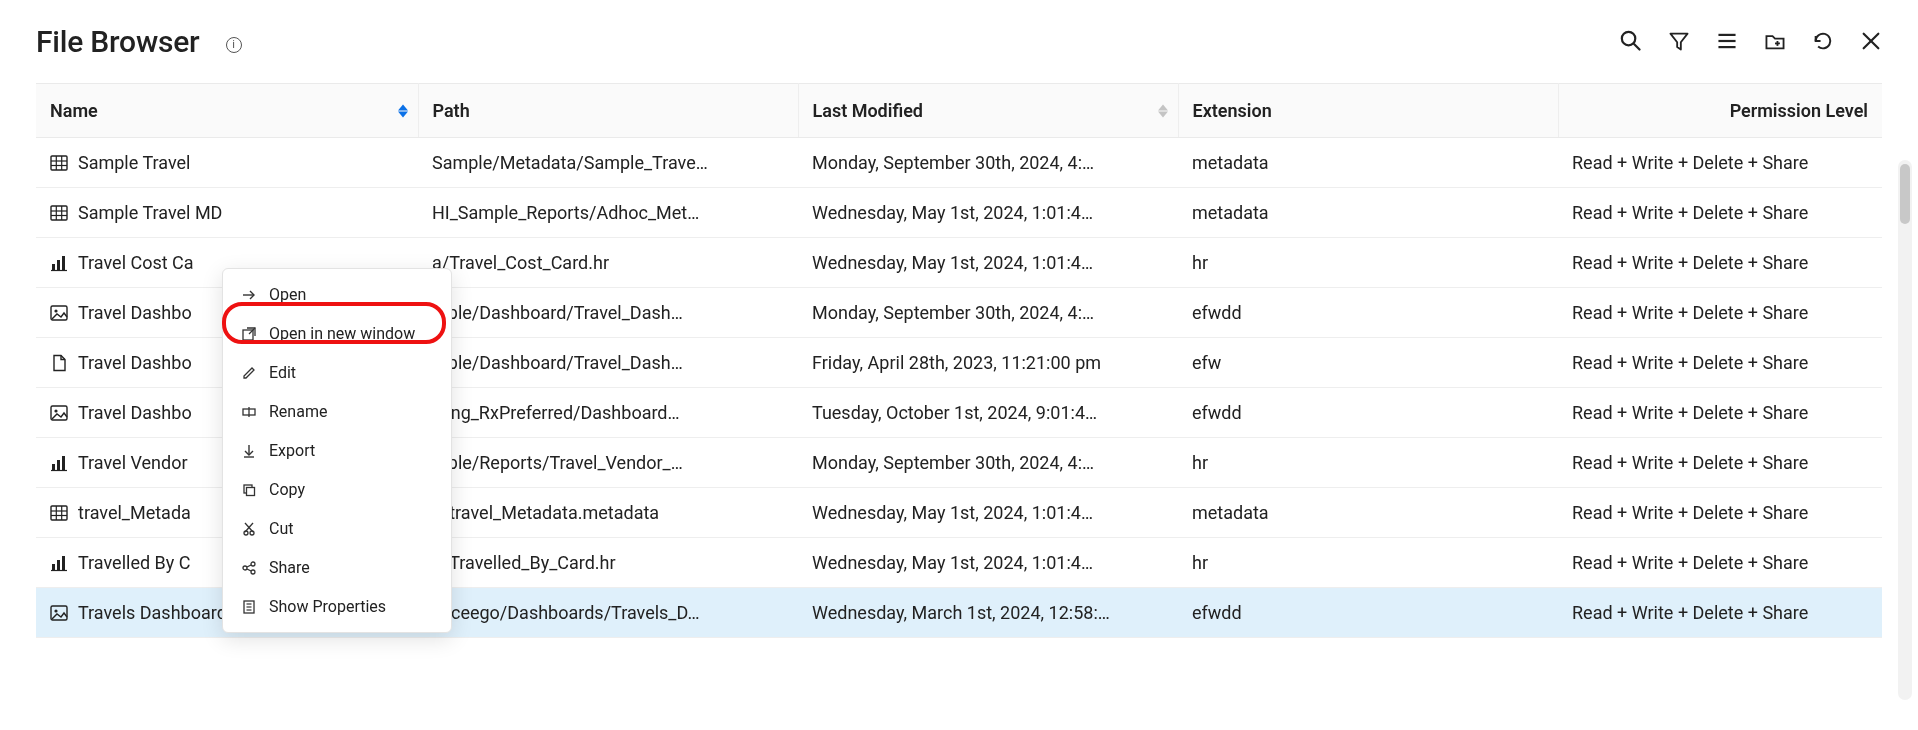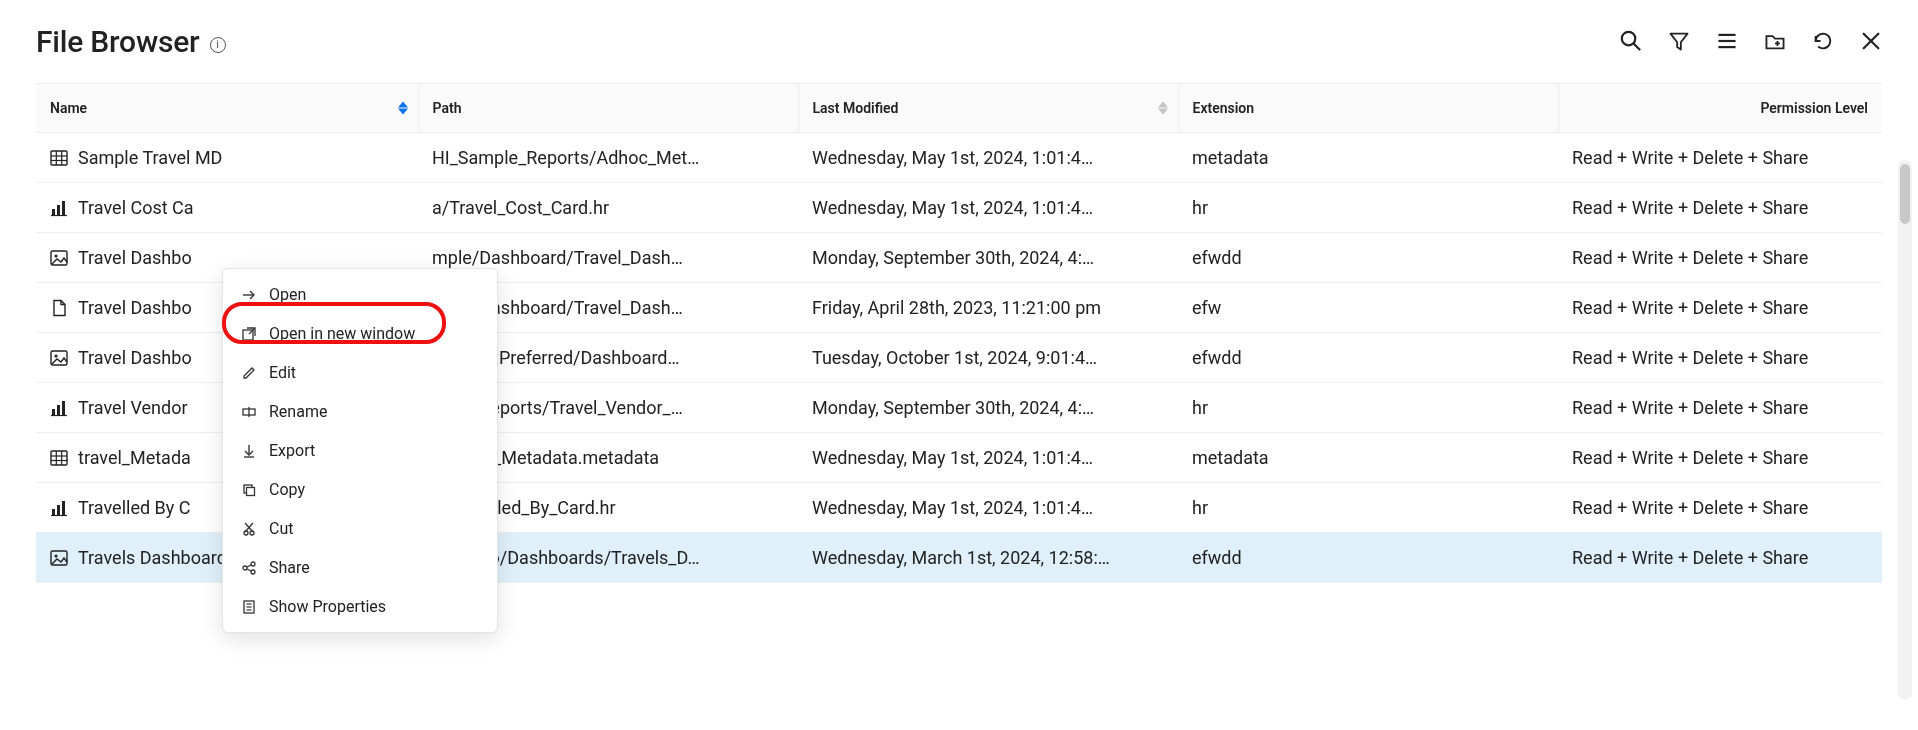--- a/index.html
+++ b/index.html
@@ -1,40 +1,40 @@
 <!DOCTYPE html>
 <html><head>
 <meta charset="utf-8">
 <style>
   * { box-sizing: border-box; margin: 0; padding: 0; }
   html, body { width: 1918px; height: 730px; font-family: -apple-system, BlinkMacSystemFont, "Segoe UI", Roboto, Arial, sans-serif; background: #fff; color: #222; overflow: hidden; }
   .wrap { padding: 24px 36px 0 36px; position: relative; }
   .header { display: flex; justify-content: space-between; align-items: flex-start; margin-bottom: 24px; }
-  .title-row { display: flex; align-items: center; gap: 10px; }
+  .title-row { display: flex; align-items: center; gap: 26px; }
   h1 { font-size: 30px; font-weight: 500; letter-spacing: -0.2px; }
   .info-badge { width: 16px; height: 16px; border: 1.5px solid #555; border-radius: 50%; display: inline-flex; align-items: center; justify-content: center; font-size: 11px; color: #555; margin-top: 6px; }
   .toolbar { display: flex; gap: 26px; align-items: center; margin-top: 6px; }
   .tbtn { width: 22px; height: 22px; display: inline-flex; align-items: center; justify-content: center; cursor: pointer; }
   .tbtn svg { display: block; }
   .table { width: 100%; border-collapse: collapse; table-layout: fixed; }
-  thead th { text-align: left; font-weight: 600; font-size: 14px; padding: 16px 14px; background: #fafafa; border-top: 1px solid #eaeaea; border-bottom: 1px solid #eaeaea; border-right: 1px solid #eee; position: relative; }
+  thead th { text-align: left; font-weight: 600; font-size: 18px; padding: 16px 14px; background: #fafafa; border-top: 1px solid #eaeaea; border-bottom: 1px solid #eaeaea; border-right: 1px solid #eee; position: relative; }
   thead th:last-child { border-right: none; text-align: right; }
   .sort-ind { position: absolute; right: 10px; top: 50%; transform: translateY(-50%); display: flex; flex-direction: column; gap: 1px; }
   .tri { width: 0; height: 0; border-left: 5px solid transparent; border-right: 5px solid transparent; }
   .tri.up { border-bottom: 6px solid #c4c4c4; }
   .tri.dn { border-top: 6px solid #c4c4c4; }
   .tri.up.active { border-bottom-color: #0b71e7; }
   .tri.dn.active { border-top-color: #0b71e7; }
   tbody td { padding: 14px 14px; border-bottom: 1px solid #eee; font-size: 18px; white-space: nowrap; overflow: hidden; text-overflow: ellipsis; vertical-align: middle; }
   tbody tr.selected td { background: #dff0fb; }
   .name-cell { display: flex; align-items: center; gap: 10px; }
   .file-ico { width: 18px; height: 18px; flex: 0 0 18px; display: inline-flex; }
   .file-ico svg { width: 18px; height: 18px; }
   
-  .ctx { position: absolute; left: 222px; top: 268px; width: 276px; background: #fff; border: 1px solid #e3e3e3; border-radius: 6px; box-shadow: 0 6px 22px rgba(0,0,0,0.12); padding: 6px 0; z-index: 50; }
+  .ctx { position: absolute; left: 222px; top: 268px; width: 230px; background: #fff; border: 1px solid #e3e3e3; border-radius: 6px; box-shadow: 0 6px 22px rgba(0,0,0,0.12); padding: 6px 0; z-index: 50; }
   .ctx-item { display: flex; align-items: center; gap: 12px; padding: 10px 18px; font-size: 16px; cursor: pointer; }
   .ctx-ico { width: 16px; height: 16px; flex: 0 0 16px; display: inline-flex; }
   .ctx-ico svg { width: 16px; height: 16px; }
   
   .annot { position: absolute; left: 222px; top: 302px; width: 224px; height: 42px; border: 4px solid #e11; border-radius: 20px; pointer-events: none; z-index: 60; }
   
   .sb { position: absolute; right: 6px; top: 160px; width: 14px; height: 540px; background: #f2f2f2; border-radius: 7px; }
   .sb-thumb { position: absolute; right: 2px; top: 4px; width: 10px; height: 60px; background: #c8c8c8; border-radius: 5px; }
   col.c-name { width: 382px; }
   col.c-path { width: 380px; }
@@ -218,20 +218,36 @@
     </thead>
     <tbody id="tbody">
         <tr>
           <td>
             <div class="name-cell">
               <span class="file-ico">
                 <svg viewBox="0 0 18 18">
                   <use href="#i-table"></use>
                 </svg>
               </span>
+              <span>Sample Travel</span>
+            </div>
+          </td>
+          <td>Sample/Metadata/Sample_Trave…</td>
+          <td>Monday, September 30th, 2024, 4:…</td>
+          <td>metadata</td>
+          <td>Read + Write + Delete + Share</td>
+        </tr>
+        <tr>
+          <td>
+            <div class="name-cell">
+              <span class="file-ico">
+                <svg viewBox="0 0 18 18">
+                  <use href="#i-table"></use>
+                </svg>
+              </span>
               <span>Sample Travel MD</span>
             </div>
           </td>
           <td>HI_Sample_Reports/Adhoc_Met…</td>
           <td>Wednesday, May 1st, 2024, 1:01:4…</td>
           <td>metadata</td>
           <td>Read + Write + Delete + Share</td>
         </tr>
         <tr>
           <td>

